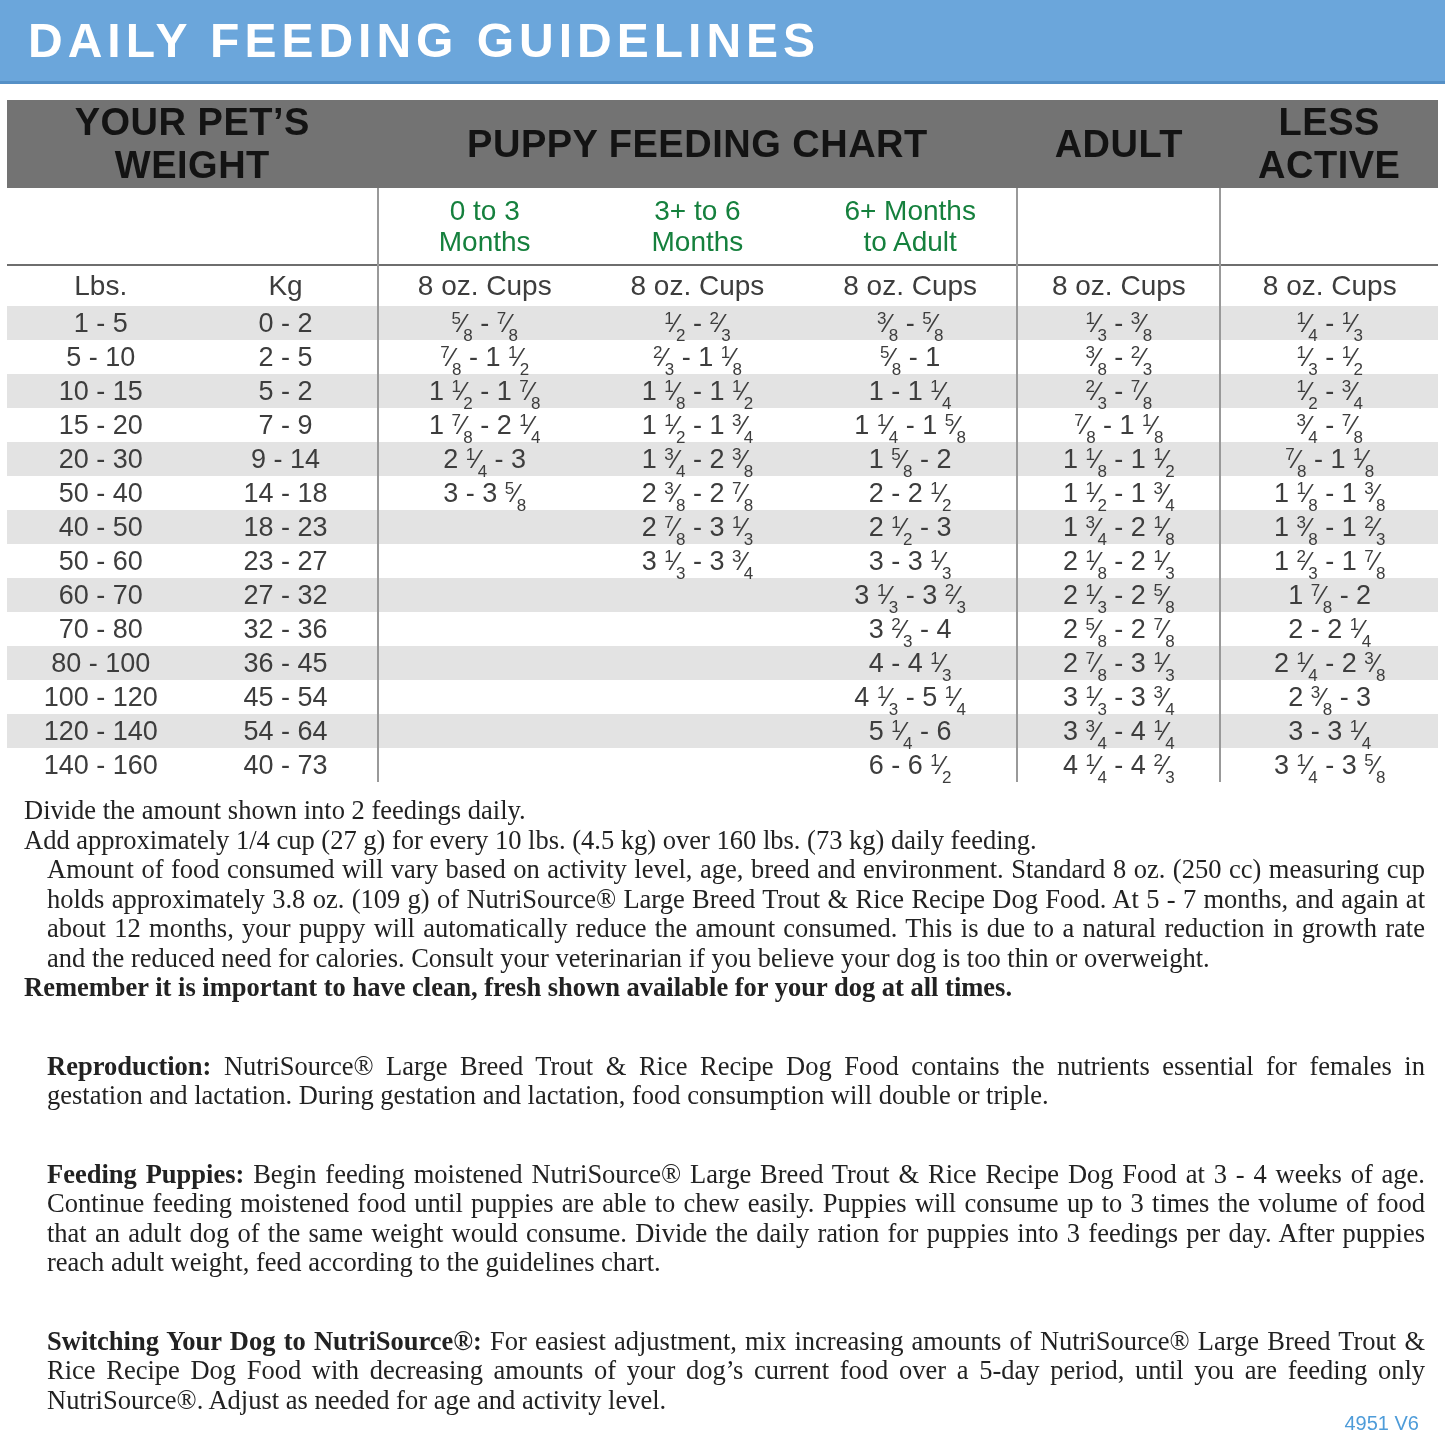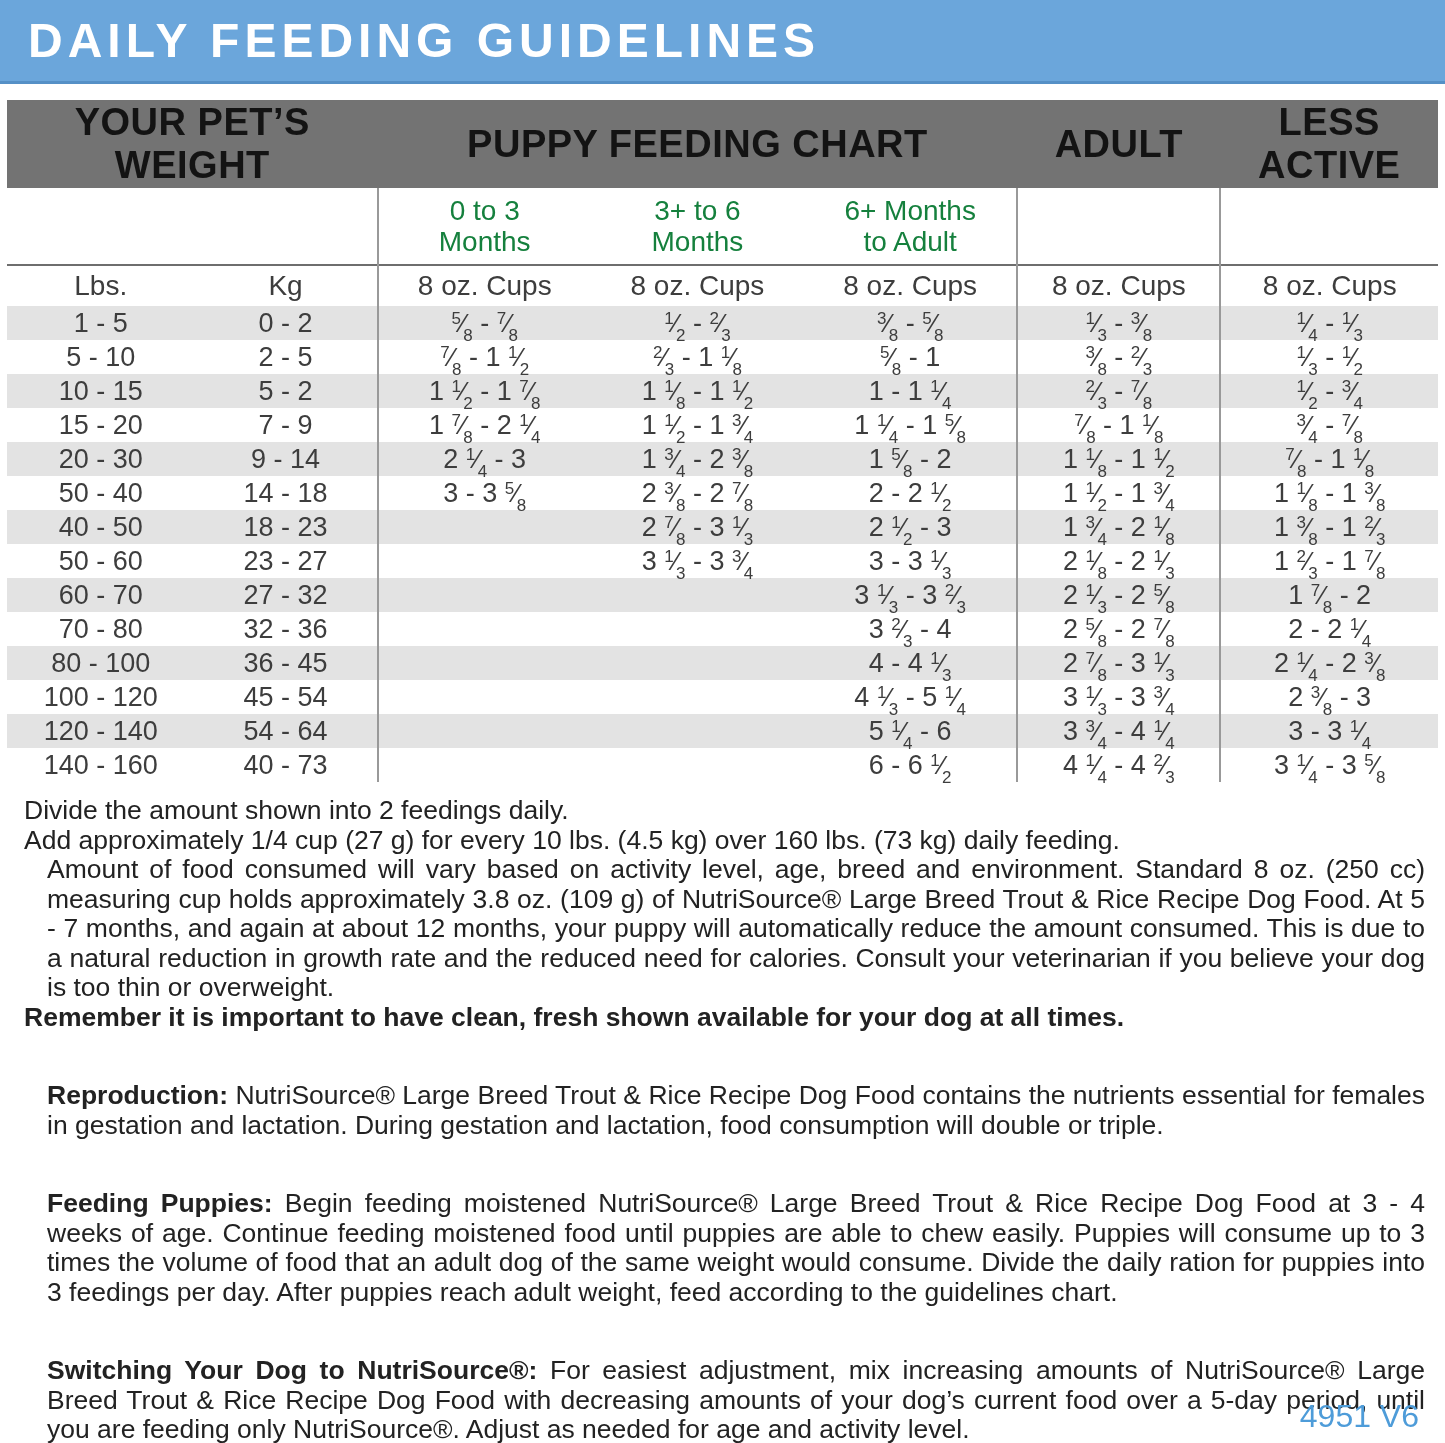--- a/index.html
+++ b/index.html
@@ -31,27 +31,27 @@
            font-size:27px;color:#3d3d3d;line-height:1;}
   tbody tr:nth-child(odd){background:#e3e3e3;}
 
   
   .fr{display:inline-block;white-space:nowrap;}
   .fr sup{font-size:17px;vertical-align:8px;line-height:0;}
   .fr sub{font-size:17px;vertical-align:-9px;line-height:0;margin-left:-2px;}
   .fr .sl{font-size:26px;letter-spacing:0;}
 
   
-  .notes{padding:14px 20px 0 24px;}
+  .notes{padding:14px 20px 0 24px;font-family:Liberation Serif, serif;}
   .notes p{margin:0;font-size:26.5px;line-height:29.5px;color:#222222;}
   .notes p.just{text-align:justify;margin-left:23px;}
   .notes p.bold{font-weight:bold;}
   .notes p.gap{margin-top:49px;}
 
-  .doc-footer{position:absolute;right:26px;bottom:8px;color:#4e9cd9;font-size:32px;}
+  .doc-footer{position:absolute;right:26px;bottom:8px;color:#4e9cd9;font-size:20px;}
 </style>
 </head>
 <body>
 
 <header class="title-bar">
   <h1>DAILY FEEDING GUIDELINES</h1>
 </header>
 
 <table class="feed">
   <colgroup>

